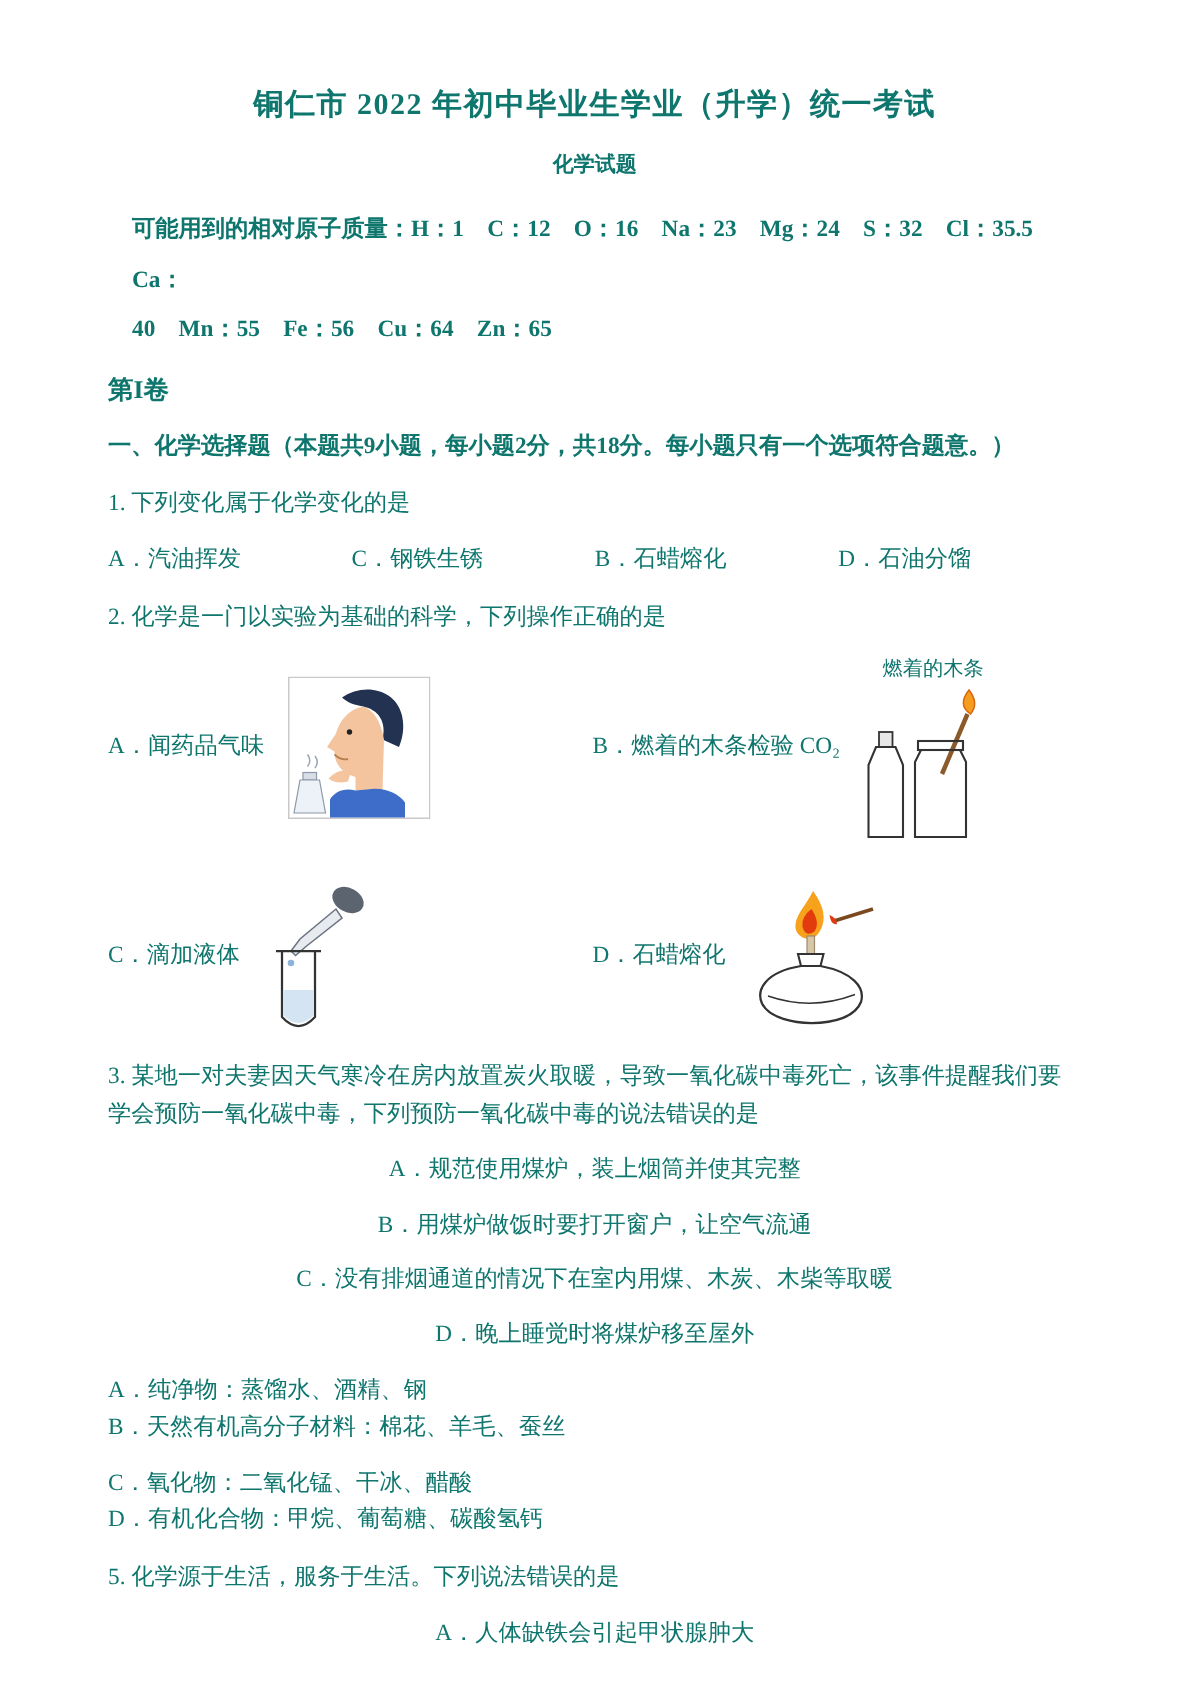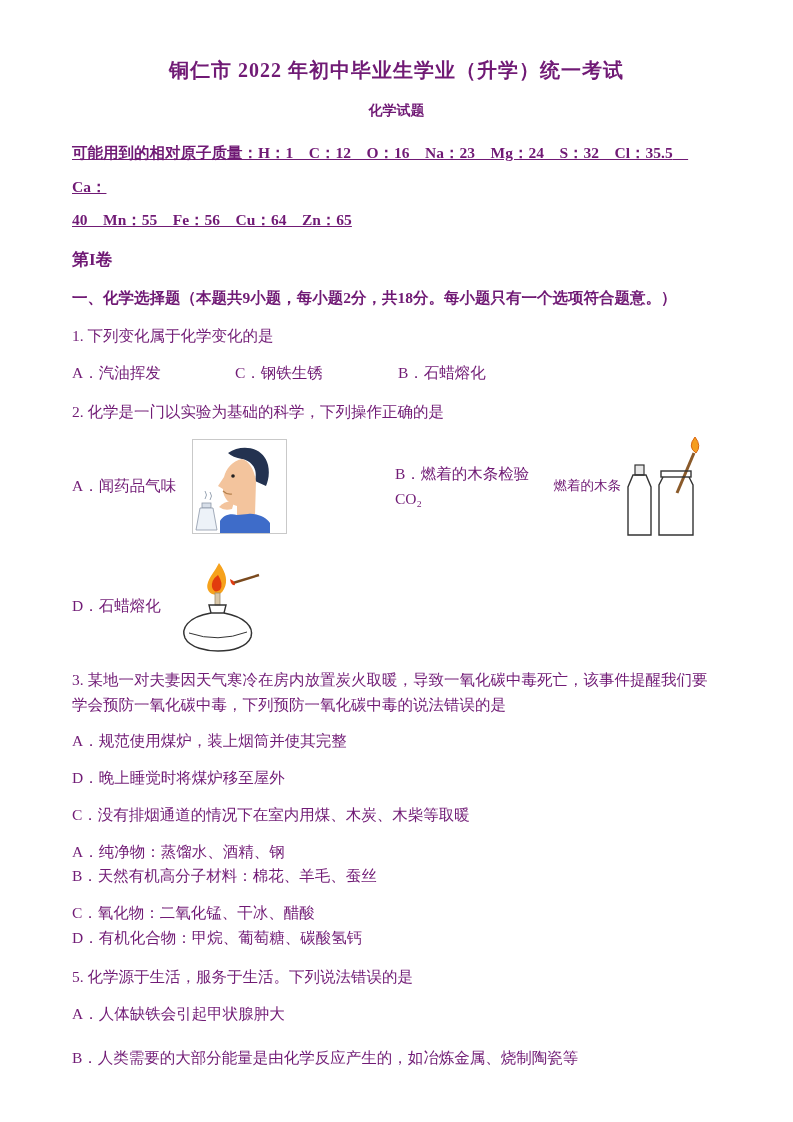--- a/index.html
+++ b/index.html
@@ -1,38 +1,38 @@
 <!DOCTYPE html>
 <html><head>
 <meta charset="utf-8">
 <style>
   * { box-sizing: border-box; }
   html, body { margin: 0; padding: 0; background: #ffffff; }
   .page {
     width: 793px; height: 1122px; margin: 0 auto; background: #ffffff;
     padding: 54px 72px 20px 72px; overflow: hidden;
     font-family: "Liberation Serif", "DejaVu Serif", serif;
-    font-size: 15.5px; color: #701a75; line-height: 1.6;
+    font-size: 15.5px; color: #0f766e; line-height: 1.6;
   }
   .title { margin: 0; text-align: center; font-size: 20px; font-weight: 700; letter-spacing: 1px; }
   .subtitle { margin: 14px 0 0; text-align: center; font-size: 14px; font-weight: 700; }
-  .masses { margin: 14px 0 0; font-weight: 700; line-height: 2.15; text-decoration: underline; }
+  .masses { margin: 14px 16px 0; font-weight: 700; line-height: 2.15; }
   .masses span { display: block; }
   .volume { margin: 10px 0 0; text-align: left; font-weight: 700; font-size: 17px; }
   .section-heading { margin: 12px 0 0; font-weight: 700; }
   .stem { margin: 14px 0 0; }
   .row4 { display: flex; margin: 12px 0 0; }
   .row4 .opt { width: 163px; }
-  .opt-line { margin: 12px 0 0; }
+  .opt-line { margin: 12px 0 0; text-align: center; }
   .two-col { display: flex; margin: 12px 0 0; flex-direction: column; }
   .two-col .col-left { width: 323px; }
   .exp-row { display: flex; align-items: center; margin: 10px 0 0; }
   .exp-cell-left { width: 323px; display: flex; align-items: center; gap: 16px; }
   .exp-cell-right { flex: 1; display: flex; align-items: center; gap: 12px; }
-  .img-stack { display: flex; flex-direction: row; align-items: center; }
+  .img-stack { display: flex; flex-direction: column; align-items: center; }
   .img-caption { font-size: 13.5px; margin-bottom: 2px; white-space: nowrap; }
   .mt-lg { margin-top: 20px; }
   svg { display: block; }
 </style>
 </head>
 <body>
 
 <div class="page">
 
   <h1 class="title">铜仁市 2022 年初中毕业生学业（升学）统一考试</h1>
@@ -45,20 +45,21 @@
 
   <div class="volume">第I卷</div>
 
   <div class="section-heading">一、化学选择题（本题共9小题，每小题2分，共18分。每小题只有一个选项符合题意。）</div>
 
   <p class="stem">1. 下列变化属于化学变化的是</p>
   <div class="row4">
     <span class="opt">A．汽油挥发</span>
     <span class="opt">C．钢铁生锈</span>
     <span class="opt">B．石蜡熔化</span>
+    <span class="opt">D．石油分馏</span>
   </div>
 
   <p class="stem">2. 化学是一门以实验为基础的科学，下列操作正确的是</p>
 
   <div class="exp-row">
     <div class="exp-cell-left">
       <span>A．闻药品气味</span>
       <svg width="95" height="95" viewBox="0 0 95 95">
         <rect x="0.5" y="0.5" width="94" height="94" fill="#ffffff" stroke="#c9c9c9"></rect>
         <path d="M36 14 C50 4 72 8 76 26 C78 35 76 42 74 47 L63 42 C66 30 60 22 50 20 C44 19 39 17 36 14 Z" fill="#233250"></path>
@@ -82,39 +83,51 @@
           <rect x="40" y="36" width="30" height="6" fill="none" stroke="#333" stroke-width="1.4"></rect>
           <path d="M42 42 L38 50 L38 100 L72 100 L72 50 L68 42" fill="none" stroke="#333" stroke-width="1.4"></path>
           <rect x="14" y="30" width="9" height="10" fill="#e8e8e8" stroke="#333" stroke-width="1.2"></rect>
           <path d="M12 40 L25 40 L30 52 L30 100 L7 100 L7 52 Z" fill="none" stroke="#333" stroke-width="1.4"></path>
         </svg>
       </div>
     </div>
   </div>
 
   <div class="exp-row mt-lg">
+    <div class="exp-cell-left">
+      <span>C．滴加液体</span>
+      <svg width="78" height="110" viewBox="0 0 78 110">
+        <ellipse cx="56" cy="18" rx="11" ry="8" fill="#5c6470" transform="rotate(28 56 18)"></ellipse>
+        <path d="M48 24 L24 44 L18 52 L21 55 L28 49 L52 30 Z" fill="#e7ebf0" stroke="#6b7280" stroke-width="1"></path>
+        <circle cx="18" cy="60" r="2.2" fill="#8fb3d9"></circle>
+        <line x1="8" y1="52" x2="38" y2="52" stroke="#333" stroke-width="1.5"></line>
+        <path d="M12 52 L12 96 q11 12 22 0 L34 52" fill="none" stroke="#333" stroke-width="1.5"></path>
+        <path d="M13 78 L33 78 L33 95 q-10 10 -20 0 Z" fill="#d5e4f2"></path>
+      </svg>
+    </div>
     <div class="exp-cell-right">
       <span>D．石蜡熔化</span>
       <svg width="96" height="95" viewBox="0 0 96 95">
         <line x1="60" y1="24" x2="86" y2="16" stroke="#7a4a1e" stroke-width="2.4"></line>
         <path d="M57 20 q5 2 5 6 q-4 1 -5 -6 z" fill="#e03a10"></path>
         <path d="M46 4 q11 15 5 26 q-4 8 -12 5 q-9 -5 -1 -18 q5 -7 8 -13 z" fill="#f6a21c"></path>
         <path d="M45 16 q6 9 2 15 q-6 4 -8 -3 q-1 -7 6 -12 z" fill="#e23c0e"></path>
         <rect x="42" y="34" width="5" height="12" fill="#d8c6a8" stroke="#9b8a6c" stroke-width="0.8"></rect>
         <path d="M36 46 L53 46 L51 54 L38 54 Z" fill="none" stroke="#333" stroke-width="1.4"></path>
         <path d="M38 54 C14 58 8 70 12 79 C17 89 34 92 45 92 C60 92 74 88 78 78 C81 68 72 58 51 54" fill="none" stroke="#333" stroke-width="1.5"></path>
         <path d="M16 74 Q45 84 74 73" fill="none" stroke="#333" stroke-width="1"></path>
       </svg>
     </div>
   </div>
 
   <p class="stem">3. 某地一对夫妻因天气寒冷在房内放置炭火取暖，导致一氧化碳中毒死亡，该事件提醒我们要学会预防一氧化碳中毒，下列预防一氧化碳中毒的说法错误的是</p>
   <p class="opt-line">A．规范使用煤炉，装上烟筒并使其完整</p>
+  <p class="opt-line">B．用煤炉做饭时要打开窗户，让空气流通</p>
+  <p class="opt-line">C．没有排烟通道的情况下在室内用煤、木炭、木柴等取暖</p>
   <p class="opt-line">D．晚上睡觉时将煤炉移至屋外</p>
-  <p class="opt-line">C．没有排烟通道的情况下在室内用煤、木炭、木柴等取暖</p>
 
   <div class="two-col">
     <span class="col-left">A．纯净物：蒸馏水、酒精、钢</span>
     <span>B．天然有机高分子材料：棉花、羊毛、蚕丝</span>
   </div>
   <div class="two-col">
     <span class="col-left">C．氧化物：二氧化锰、干冰、醋酸</span>
     <span>D．有机化合物：甲烷、葡萄糖、碳酸氢钙</span>
   </div>
 

